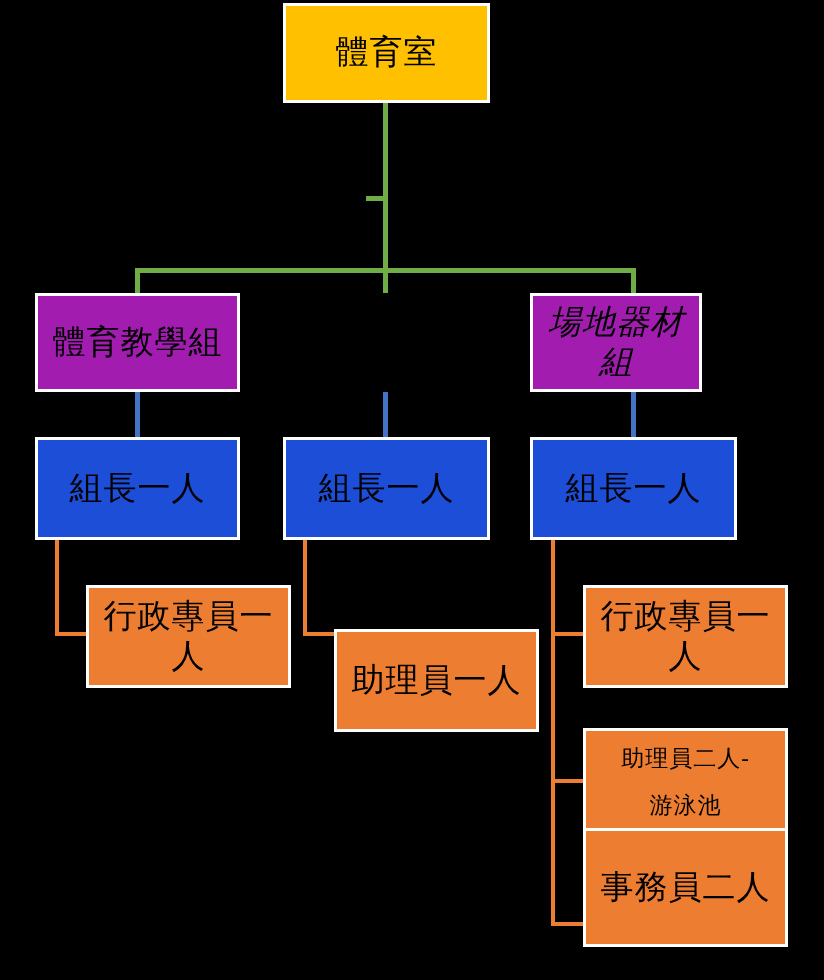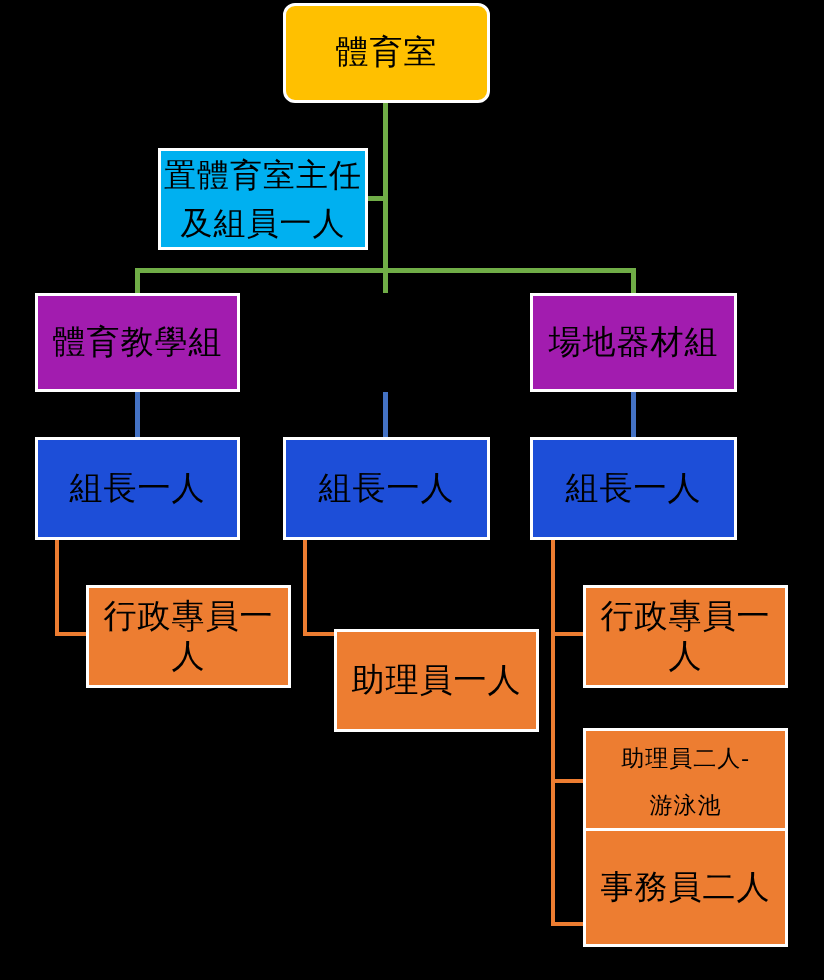--- a/index.html
+++ b/index.html
@@ -23,21 +23,21 @@
     display: flex;
     flex-direction: column;
     align-items: center;
     justify-content: center;
     text-align: center;
     font-size: 33px;
     line-height: 1.2;
     letter-spacing: 1px;
   }
   .node span { display: block; }
-  .fill-root     { background: #FFC000; border-radius: 12px; }
+  .fill-root     { background: #FFC000; }
   .fill-staff    { background: #00B0F0; font-size: 32px; line-height: 48px; }
   .fill-division { background: #a21caf; }
   .fill-leader   { background: #1d4ed8; }
   .fill-member   { background: #ED7D31; }
   .fill-member.two-line { font-size: 23px; line-height: 47px; }
   .conn {
     position: absolute;
   }
   .conn-green  { background: #70AD47; }
   .conn-blue   { background: #4472C4; }
@@ -69,29 +69,25 @@
 
   <div class="conn conn-orange" style="left:551px; top:540px; width:4px; height:386px;"></div>
   <div class="conn conn-orange" style="left:551px; top:632px; width:32px; height:4px;"></div>
   <div class="conn conn-orange" style="left:551px; top:779px; width:32px; height:4px;"></div>
   <div class="conn conn-orange" style="left:551px; top:922px; width:32px; height:4px;"></div>
 
   <div class="node fill-root" style="left:283px; top:3px; width:207px; height:100px;">
     <span>體育室</span>
   </div>
 
-  <div class="node fill-staff" style="left:158px; top:148px; width:210px; height:102px;">
-    <span>置體育室主任</span>
-    <span>及組員一人</span>
-  </div>
 
   <div class="node fill-division" style="left:35px; top:293px; width:205px; height:99px;">
     <span>體育教學組</span>
   </div>
-  <div class="node fill-division" style="left:530px; top:293px; width:207px; height:99px;">
+  <div class="node fill-division" style="left:530px; top:293px; width:172px; height:99px;font-style:italic;">
     <span>場地器材組</span>
   </div>
 
   <div class="node fill-leader" style="left:35px; top:437px; width:205px; height:103px;">
     <span>組長一人</span>
   </div>
   <div class="node fill-leader" style="left:283px; top:437px; width:207px; height:103px;">
     <span>組長一人</span>
   </div>
   <div class="node fill-leader" style="left:530px; top:437px; width:207px; height:103px;">

